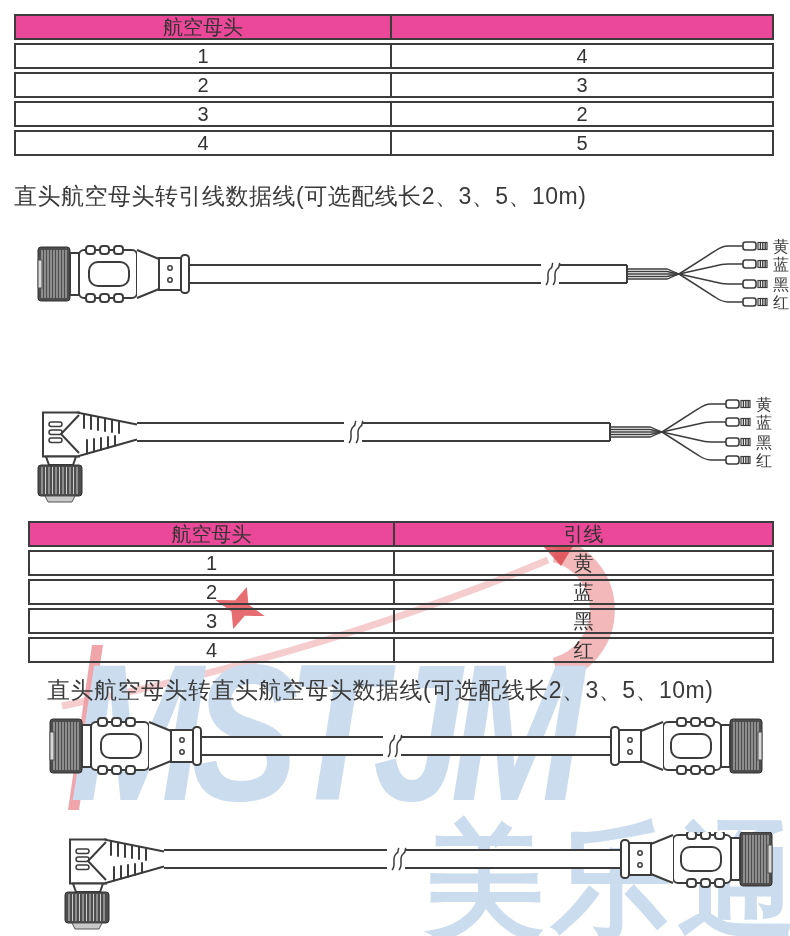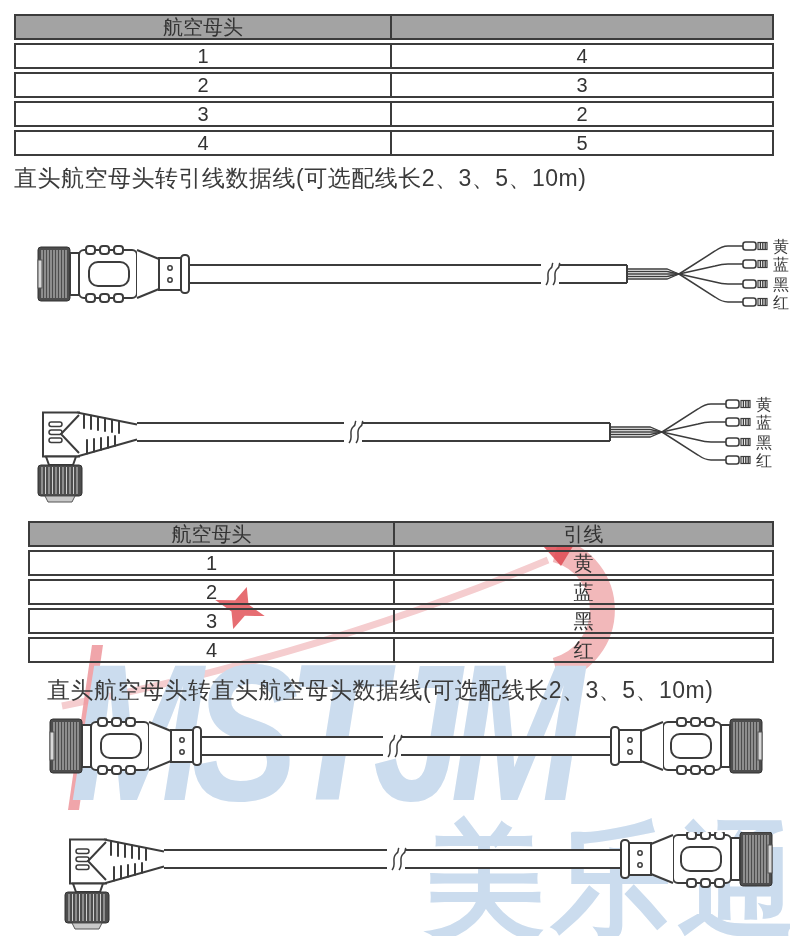--- a/index.html
+++ b/index.html
@@ -12,37 +12,37 @@
   .content{position:absolute;left:0;top:0;width:790px;height:936px;z-index:1;}
   .watermark{position:absolute;left:0;top:0;z-index:0;}
 
   
   .dtable{position:absolute;}
   .trow{
     display:flex;align-items:stretch;
     border:2px solid #3c3c3c;margin-bottom:3px;
     height:22px;background:transparent;
   }
-  .trow.thead{background:#a3a3a3;}
+  .trow.thead{background:#ec4899;}
   .c{
     text-align:center;font-size:20px;line-height:22px;
     color:#333;white-space:nowrap;overflow:hidden;
   }
   .t1{left:14px;top:14px;width:760px;}
   .t1 .c1{width:374px;border-right:2px solid #3c3c3c;}
   .t1 .c2{flex:1;}
   .t2{left:28px;top:521px;width:746px;}
   .t2 .c1{width:363px;border-right:2px solid #3c3c3c;}
   .t2 .c2{flex:1;}
 
   .caption{
     position:absolute;font-size:23px;line-height:28px;color:#3a3a3a;
     white-space:nowrap;letter-spacing:0.5px;
   }
-  .cap1{left:14px;top:164px;}
+  .cap1{left:14px;top:182px;}
   .cap2{left:14px;top:366px;}
   .cap3{left:35px;top:676px;margin-left:12px;}
   .cap4{left:35px;top:799px;}
 
   svg.diagram{position:absolute;left:0;}
   .d1{top:228px;}
   .d2{top:392px;}
   .d3{top:716px;}
   .d4{top:832px;}
   svg text.wl{font-family:"Liberation Sans","DejaVu Sans",sans-serif;font-size:16px;fill:#3a3a3a;}

